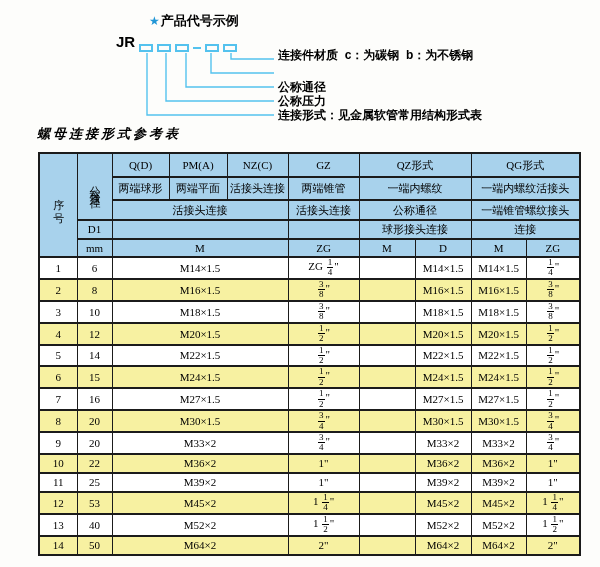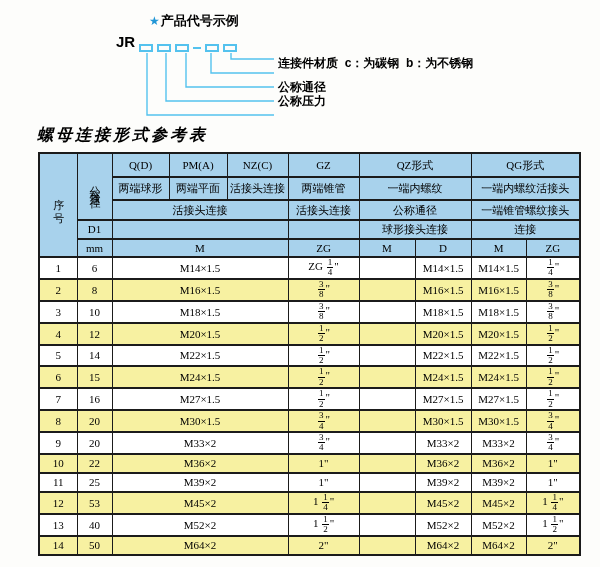--- a/index.html
+++ b/index.html
@@ -33,27 +33,27 @@
     display:flex;align-items:center;gap:4px;height:9px;
   }
   .code-box{width:14px;height:8px;border:2px solid var(--accent-blue);background:transparent;}
   .code-dash{width:8px;height:2px;background:var(--accent-blue);}
   svg.connectors{position:absolute;left:0;top:0;pointer-events:none;}
   .dlabel{
     position:absolute;left:278px;height:14px;line-height:14px;
     font-family:"Liberation Sans","DejaVu Sans",sans-serif;
     font-weight:bold;font-size:12px;white-space:pre;
   }
-  .dlabel.l0{top:56px;} .dlabel.l1{top:66px;} .dlabel.l2{top:80px;}
+  .dlabel.l0{top:48px;} .dlabel.l1{top:66px;} .dlabel.l2{top:80px;}
   .dlabel.l3{top:94px;} .dlabel.l4{top:108px;}
   
   .table-title{
     position:absolute;left:37px;top:125px;
     font-family:"Liberation Serif","DejaVu Serif",serif;
-    font-weight:bold;font-style:italic;font-size:16px;letter-spacing:3px;
+    font-weight:bold;font-style:italic;font-size:13px;letter-spacing:3px;
   }
   
   table.ref{
     position:absolute;left:38px;top:152px;width:541px;
     border-collapse:collapse;table-layout:fixed;
     font-size:11px;line-height:1.1;
     border:2px solid var(--border-color);
   }
   table.ref th,table.ref td{
     border:1px solid var(--border-color);
@@ -101,20 +101,21 @@
     <polyline points="231,53 231,59 274,59"></polyline>
     <polyline points="211,53 211,73 274,73"></polyline>
     <polyline points="186,53 186,87 274,87"></polyline>
     <polyline points="166,53 166,101 274,101"></polyline>
     <polyline points="147,53 147,115 274,115"></polyline>
   </svg>
 
   <div class="dlabel l0">连接件材质  c：为碳钢  b：为不锈钢</div>
   <div class="dlabel l2">公称通径</div>
   <div class="dlabel l3">公称压力</div>
+  <div class="dlabel l4">连接形式：见金属软管常用结构形式表</div>
 
   <div class="table-title">螺母连接形式参考表</div>
 
   <table class="ref">
     <colgroup>
       <col style="width:38px">
         <col style="width:35px">
       <col style="width:57px">
         <col style="width:58px">
         <col style="width:61px">

